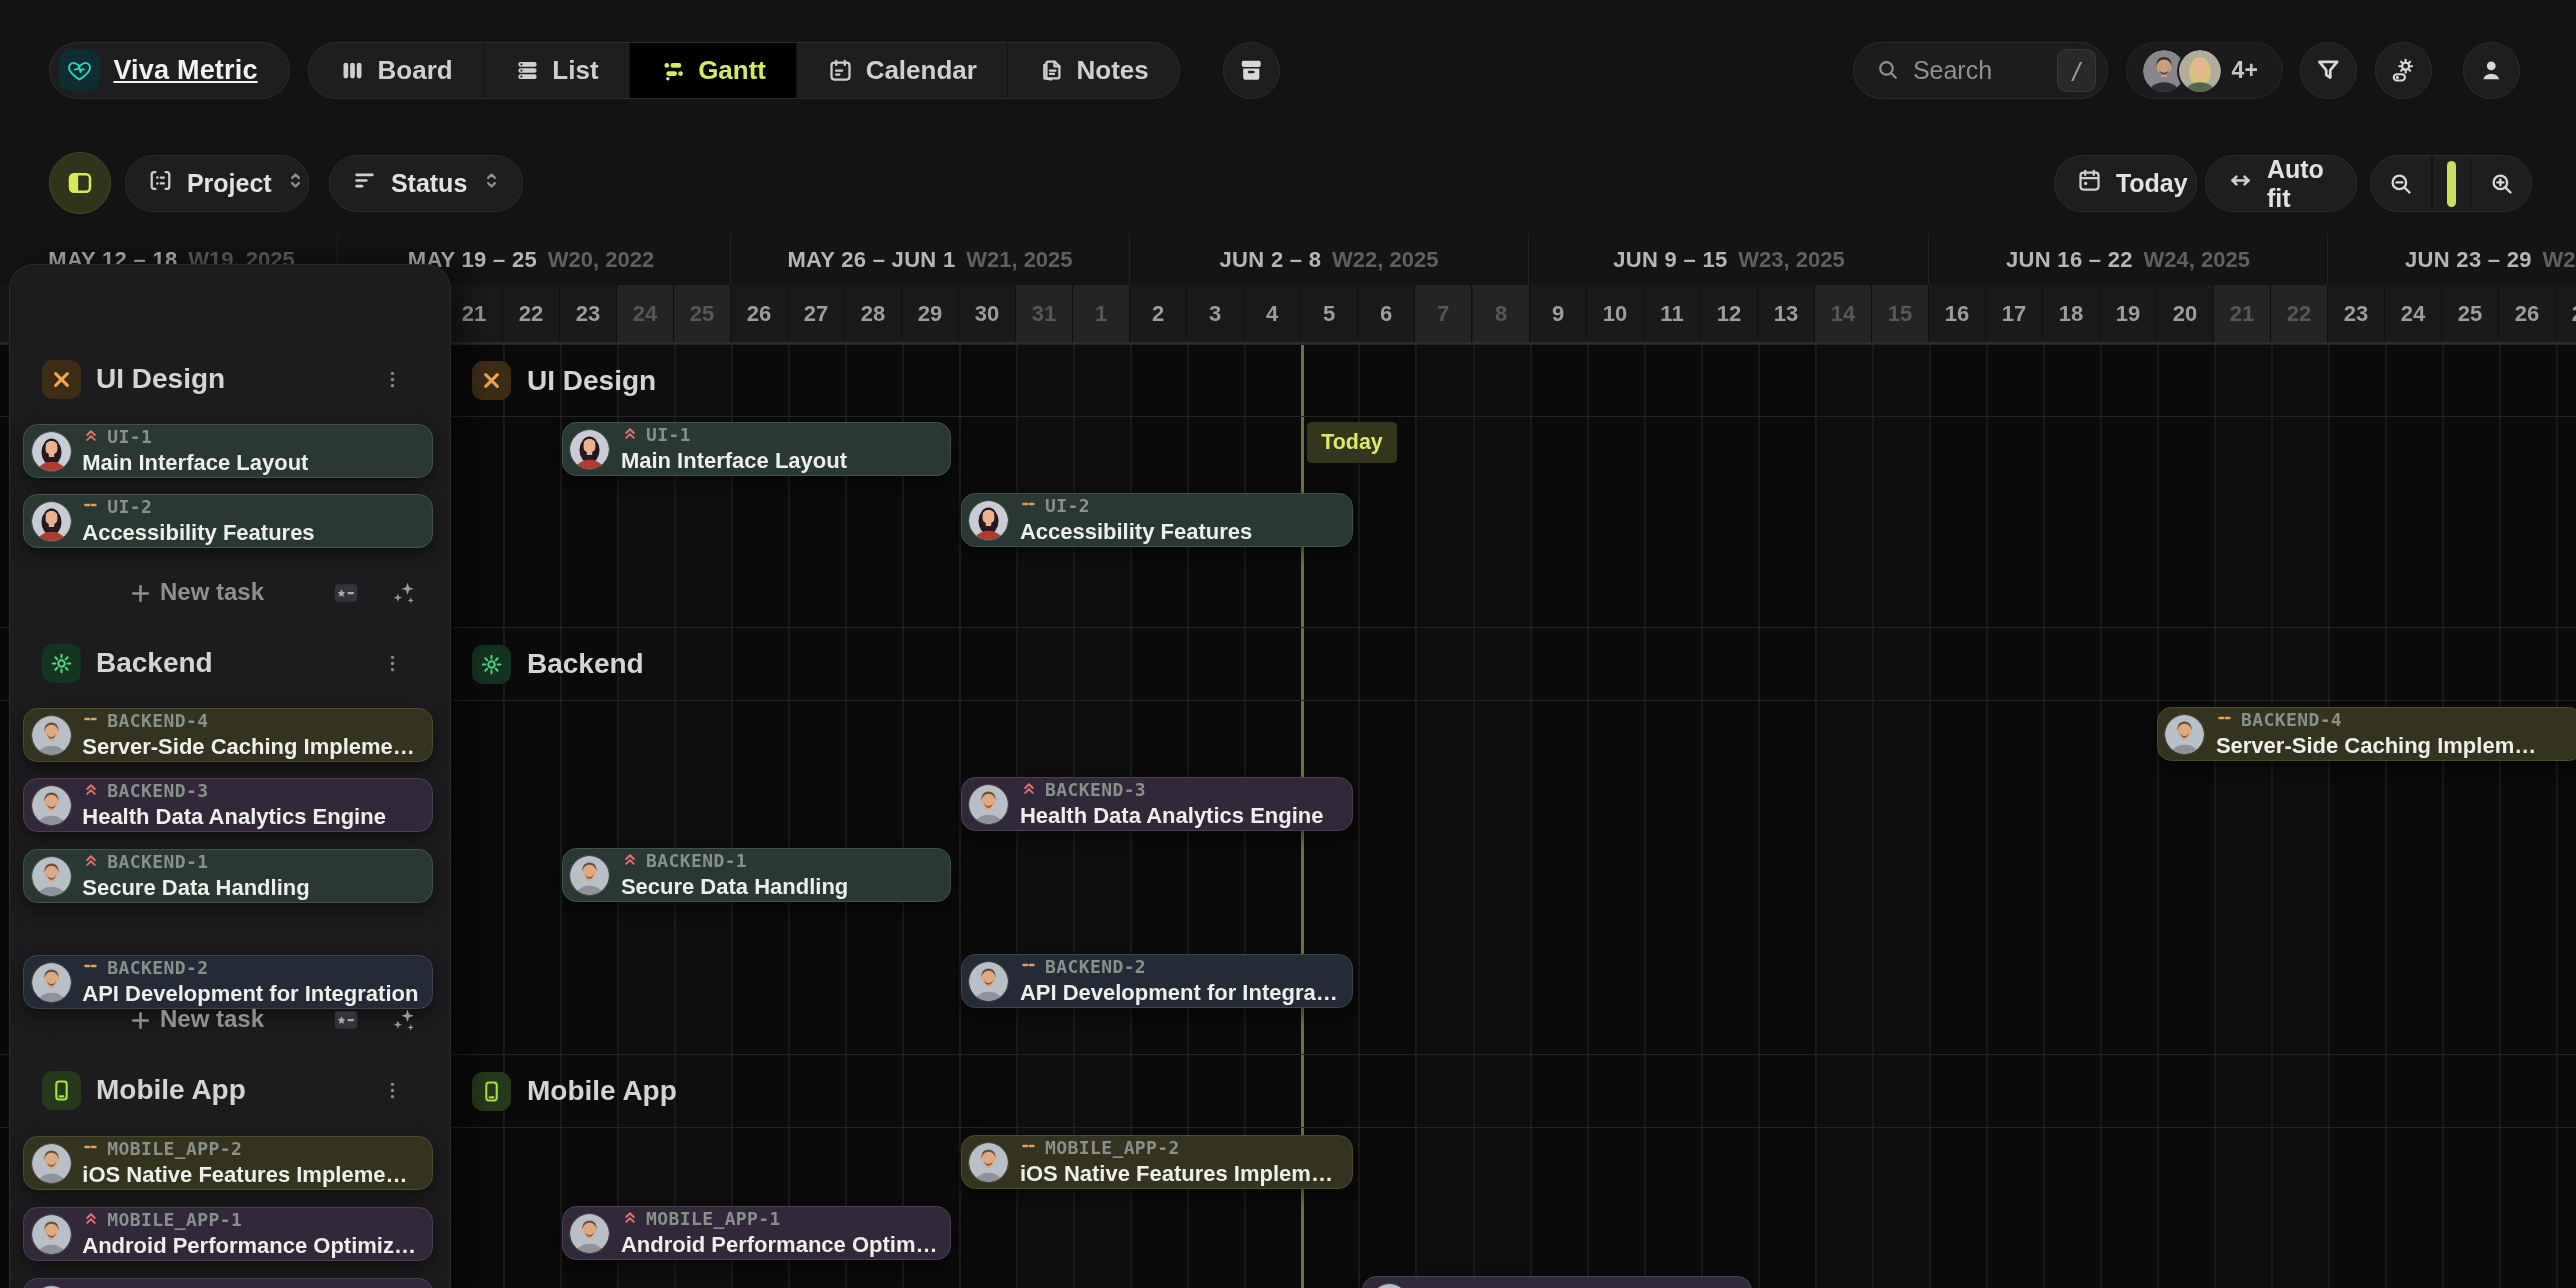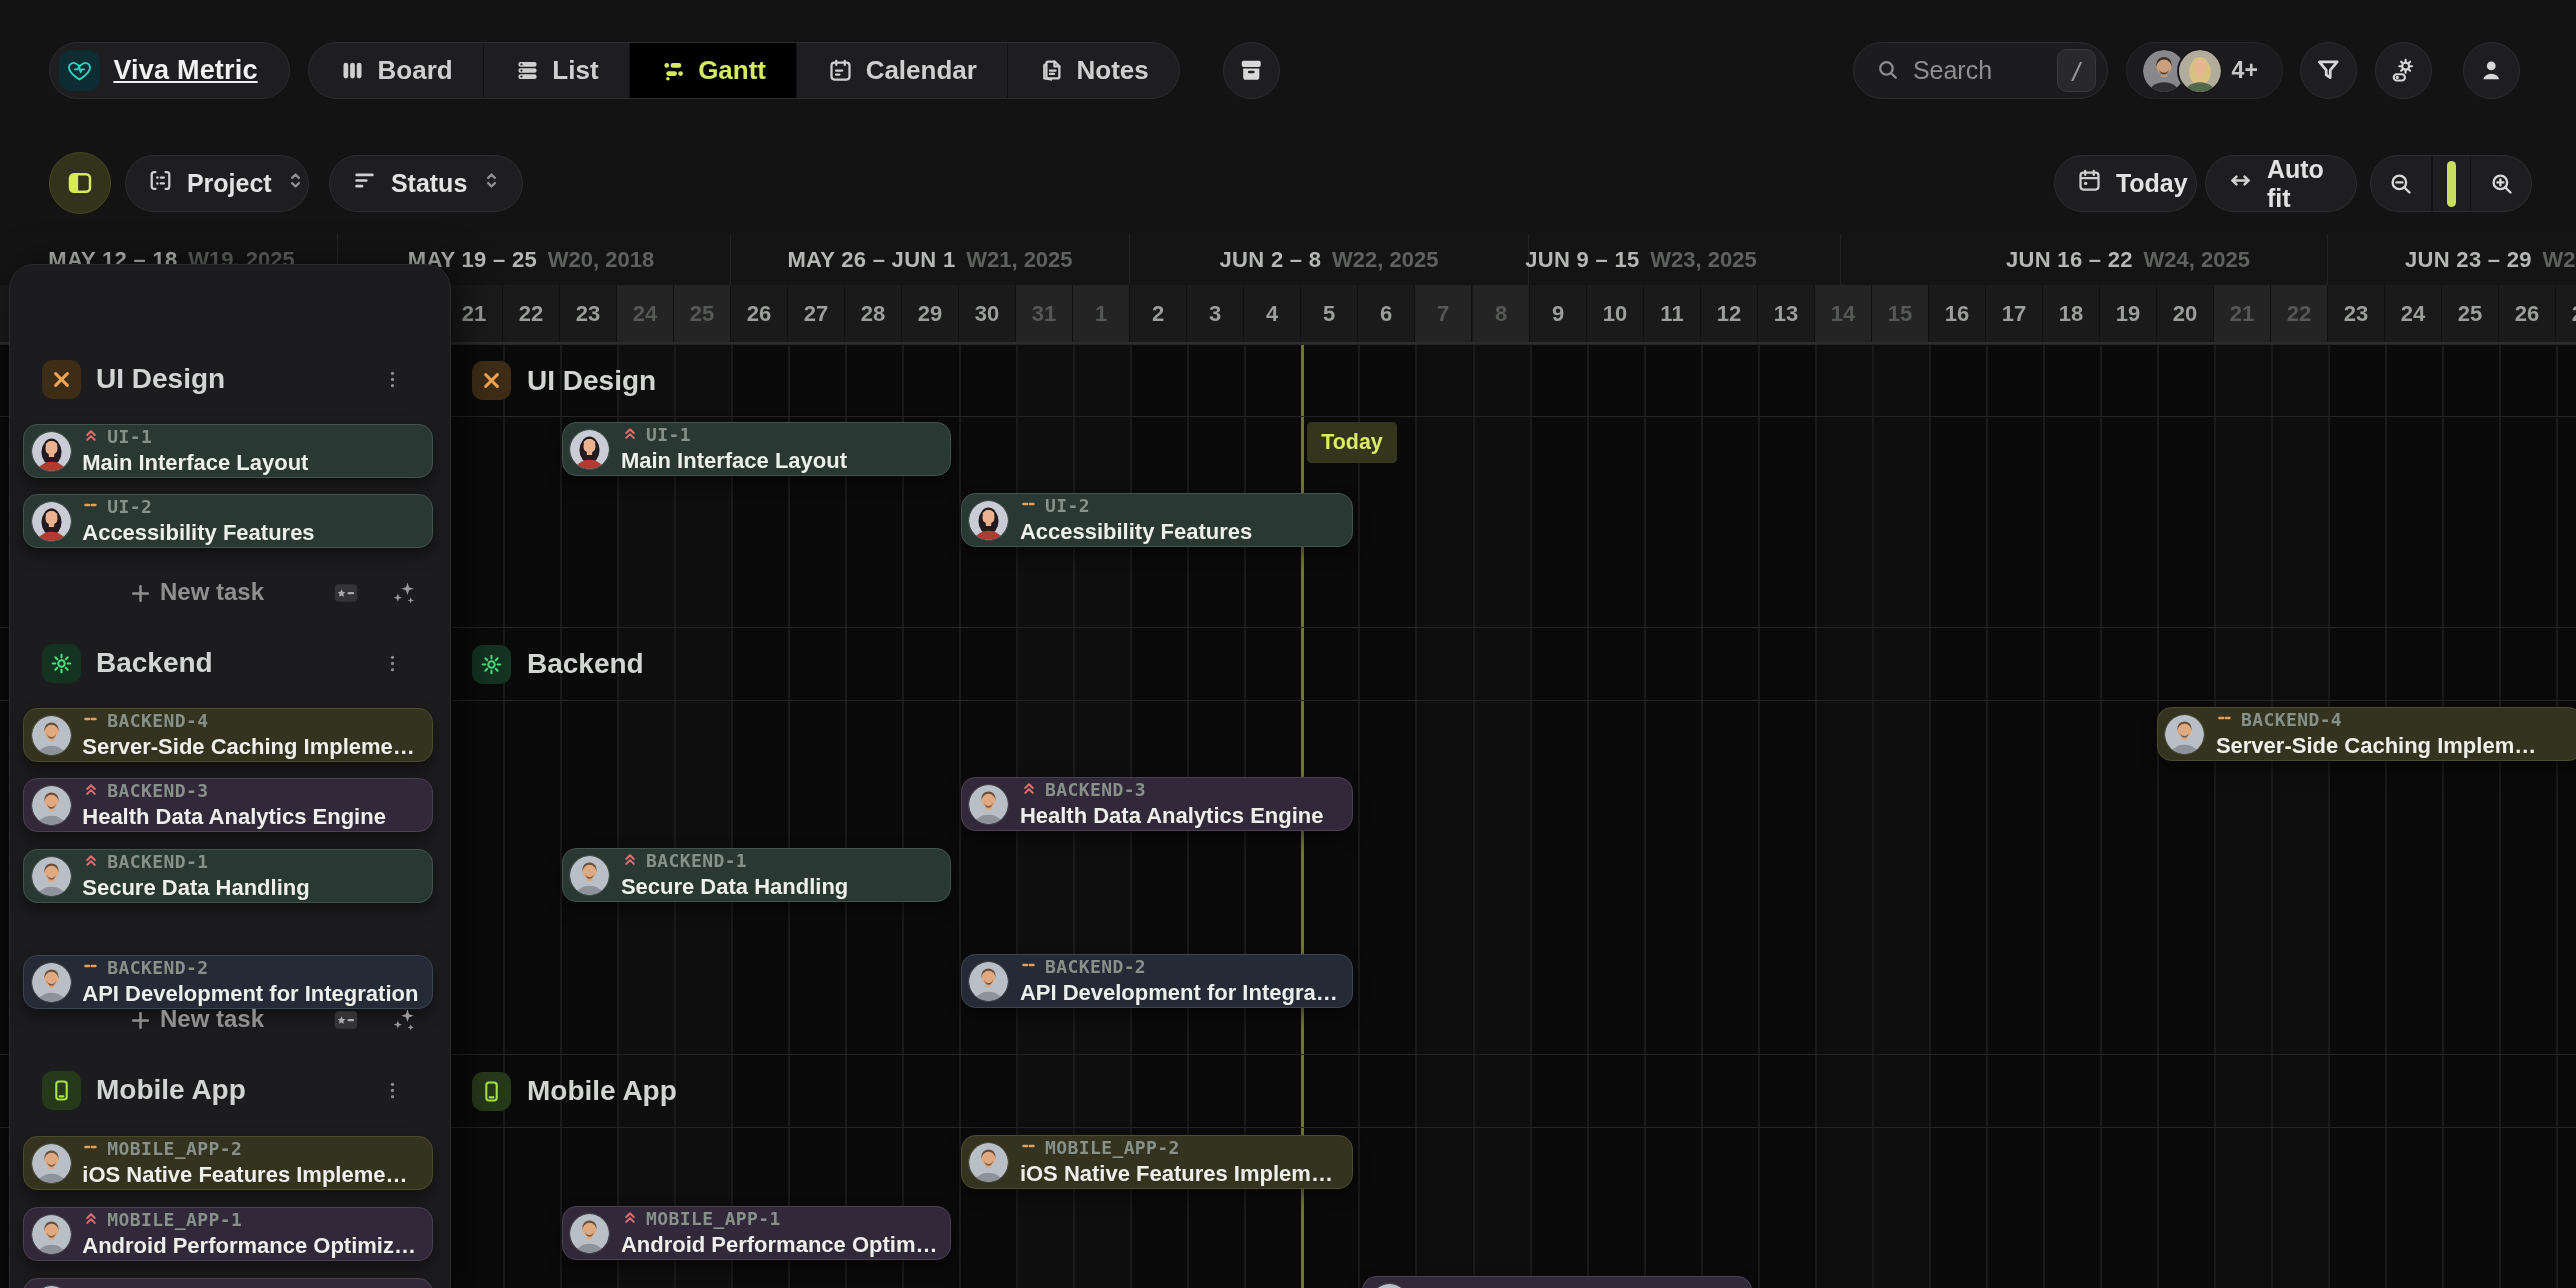--- a/index.html
+++ b/index.html
@@ -352,31 +352,31 @@
       </span>
   </div>
 
   <div id="weekrow">
       <div class="week" style="left: 6px; width: 332px;">
         <span class="rng">MAY 12 – 18</span>
                  <span class="meta">W19, 2025</span>
       </div>
       <div class="week" style="left: 332px; width: 399px;">
         <span class="rng">MAY 19 – 25</span>
-                 <span class="meta">W20, 2018</span>
+                 <span class="meta">W20, 2022</span>
       </div>
       <div class="week" style="left: 731px; width: 399px;">
         <span class="rng">MAY 26 – JUN 1</span>
                  <span class="meta">W21, 2025</span>
       </div>
       <div class="week" style="left: 1130px; width: 399px;">
         <span class="rng">JUN 2 – 8</span>
                  <span class="meta">W22, 2025</span>
       </div>
-      <div class="week" style="left: 1442px; width: 399px;">
+      <div class="week" style="left: 1530px; width: 399px;">
         <span class="rng">JUN 9 – 15</span>
                  <span class="meta">W23, 2025</span>
       </div>
       <div class="week" style="left: 1929px; width: 399px;">
         <span class="rng">JUN 16 – 22</span>
                  <span class="meta">W24, 2025</span>
       </div>
       <div class="week" style="left: 2328px; width: 399px;">
         <span class="rng">JUN 23 – 29</span>
                  <span class="meta">W25, 2025</span>

